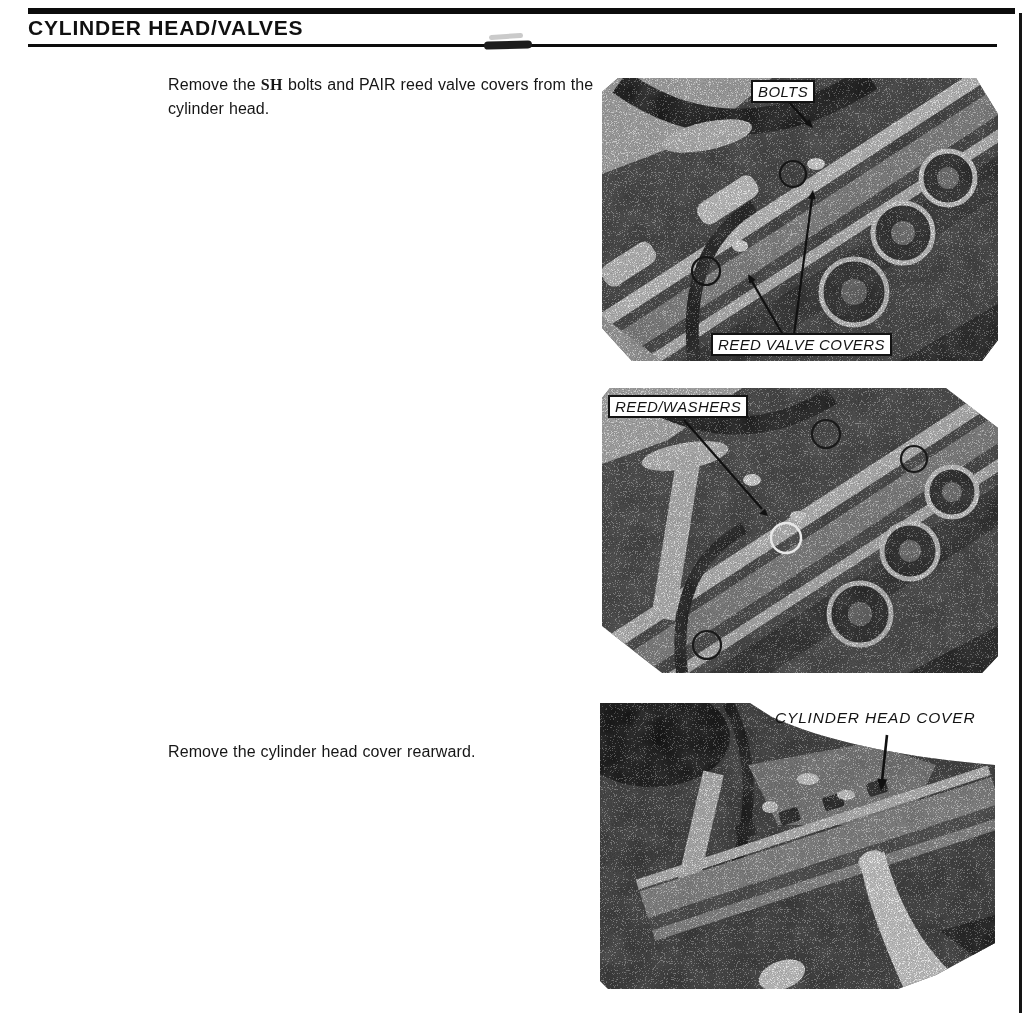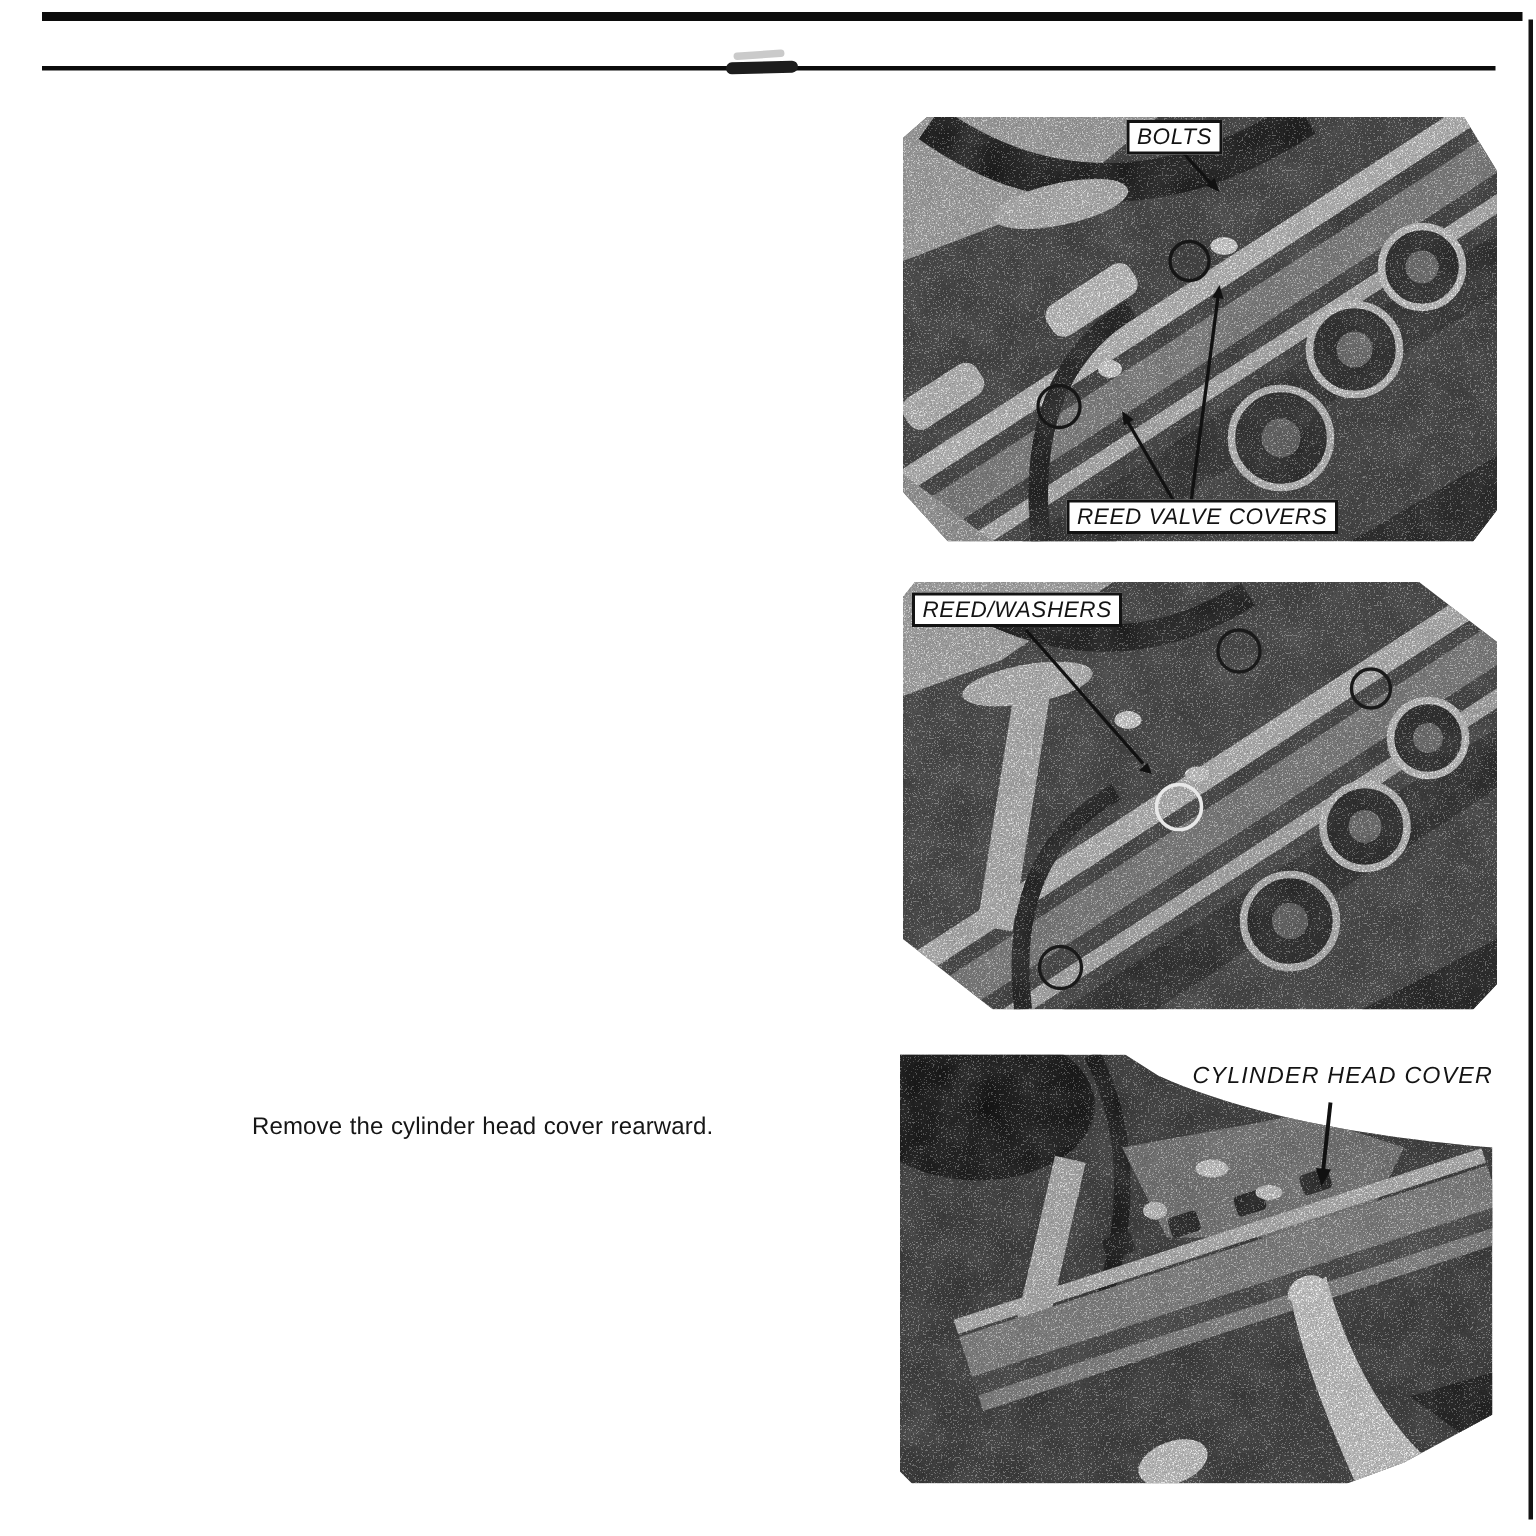--- a/index.html
+++ b/index.html
@@ -28,25 +28,27 @@
   .callout-box{position:absolute;background:#ffffff;border:2px solid #131313;color:#131313;
         font-size:15px;line-height:18px;padding:1px 5px 0 5px;white-space:nowrap;letter-spacing:0.4px;}
   .callout-text{position:absolute;color:#131313;font-size:15.5px;letter-spacing:0.8px;white-space:nowrap;}
 </style>
 </head>
 <body>
 
 <div class="page">
 
   <div class="top-bar"></div>
+  <h1 class="title">CYLINDER HEAD/VALVES</h1>
   <div class="title-rule"></div>
   <div class="smudge-wisp"></div>
   <div class="smudge"></div>
   <div class="edge-line"></div>
 
+  <p class="step step-1"><span>Remove the </span><b class="bold-term">SH</b><span> bolts and PAIR reed valve covers from the cylinder head.</span></p>
 
   <p class="step step-3">Remove the cylinder head cover rearward.</p>
 
   <figure class="photo photo-1">
     <svg width="396" height="283" viewBox="0 0 396 283">
       <defs>
         <filter id="grain" x="-5%" y="-5%" width="110%" height="110%">
           <feTurbulence type="fractalNoise" baseFrequency="0.9" numOctaves="2" stitchTiles="stitch"></feTurbulence>
           <feColorMatrix type="saturate" values="0"></feColorMatrix>
           <feComponentTransfer>
@@ -179,16 +181,16 @@
         <ellipse cx="271" cy="157" rx="13" ry="9" fill="#e9e9e9" transform="rotate(-25 271 157)"></ellipse>
         <ellipse cx="182" cy="272" rx="24" ry="14" fill="#dedede" transform="rotate(-20 182 272)"></ellipse>
         <rect width="395" height="286" filter="url(#blotch)" opacity="0.25"></rect>
         <rect width="395" height="286" filter="url(#grain)" opacity="0.38"></rect>
       </g>
       <g>
         <line x1="287" y1="32" x2="282" y2="78" stroke="#111111" stroke-width="2.6"></line>
         <polygon points="281,88 277.3,75.6 287.3,76.6" fill="#111111"></polygon>
       </g>
     </svg>
-    <div class="callout-text" style="left:195px;top:6px">CYLINDER HEAD COVER</div>
+    <div class="callout-text" style="left:175px;top:6px">CYLINDER HEAD COVER</div>
   </figure>
 
 </div>
 
 </body></html>

